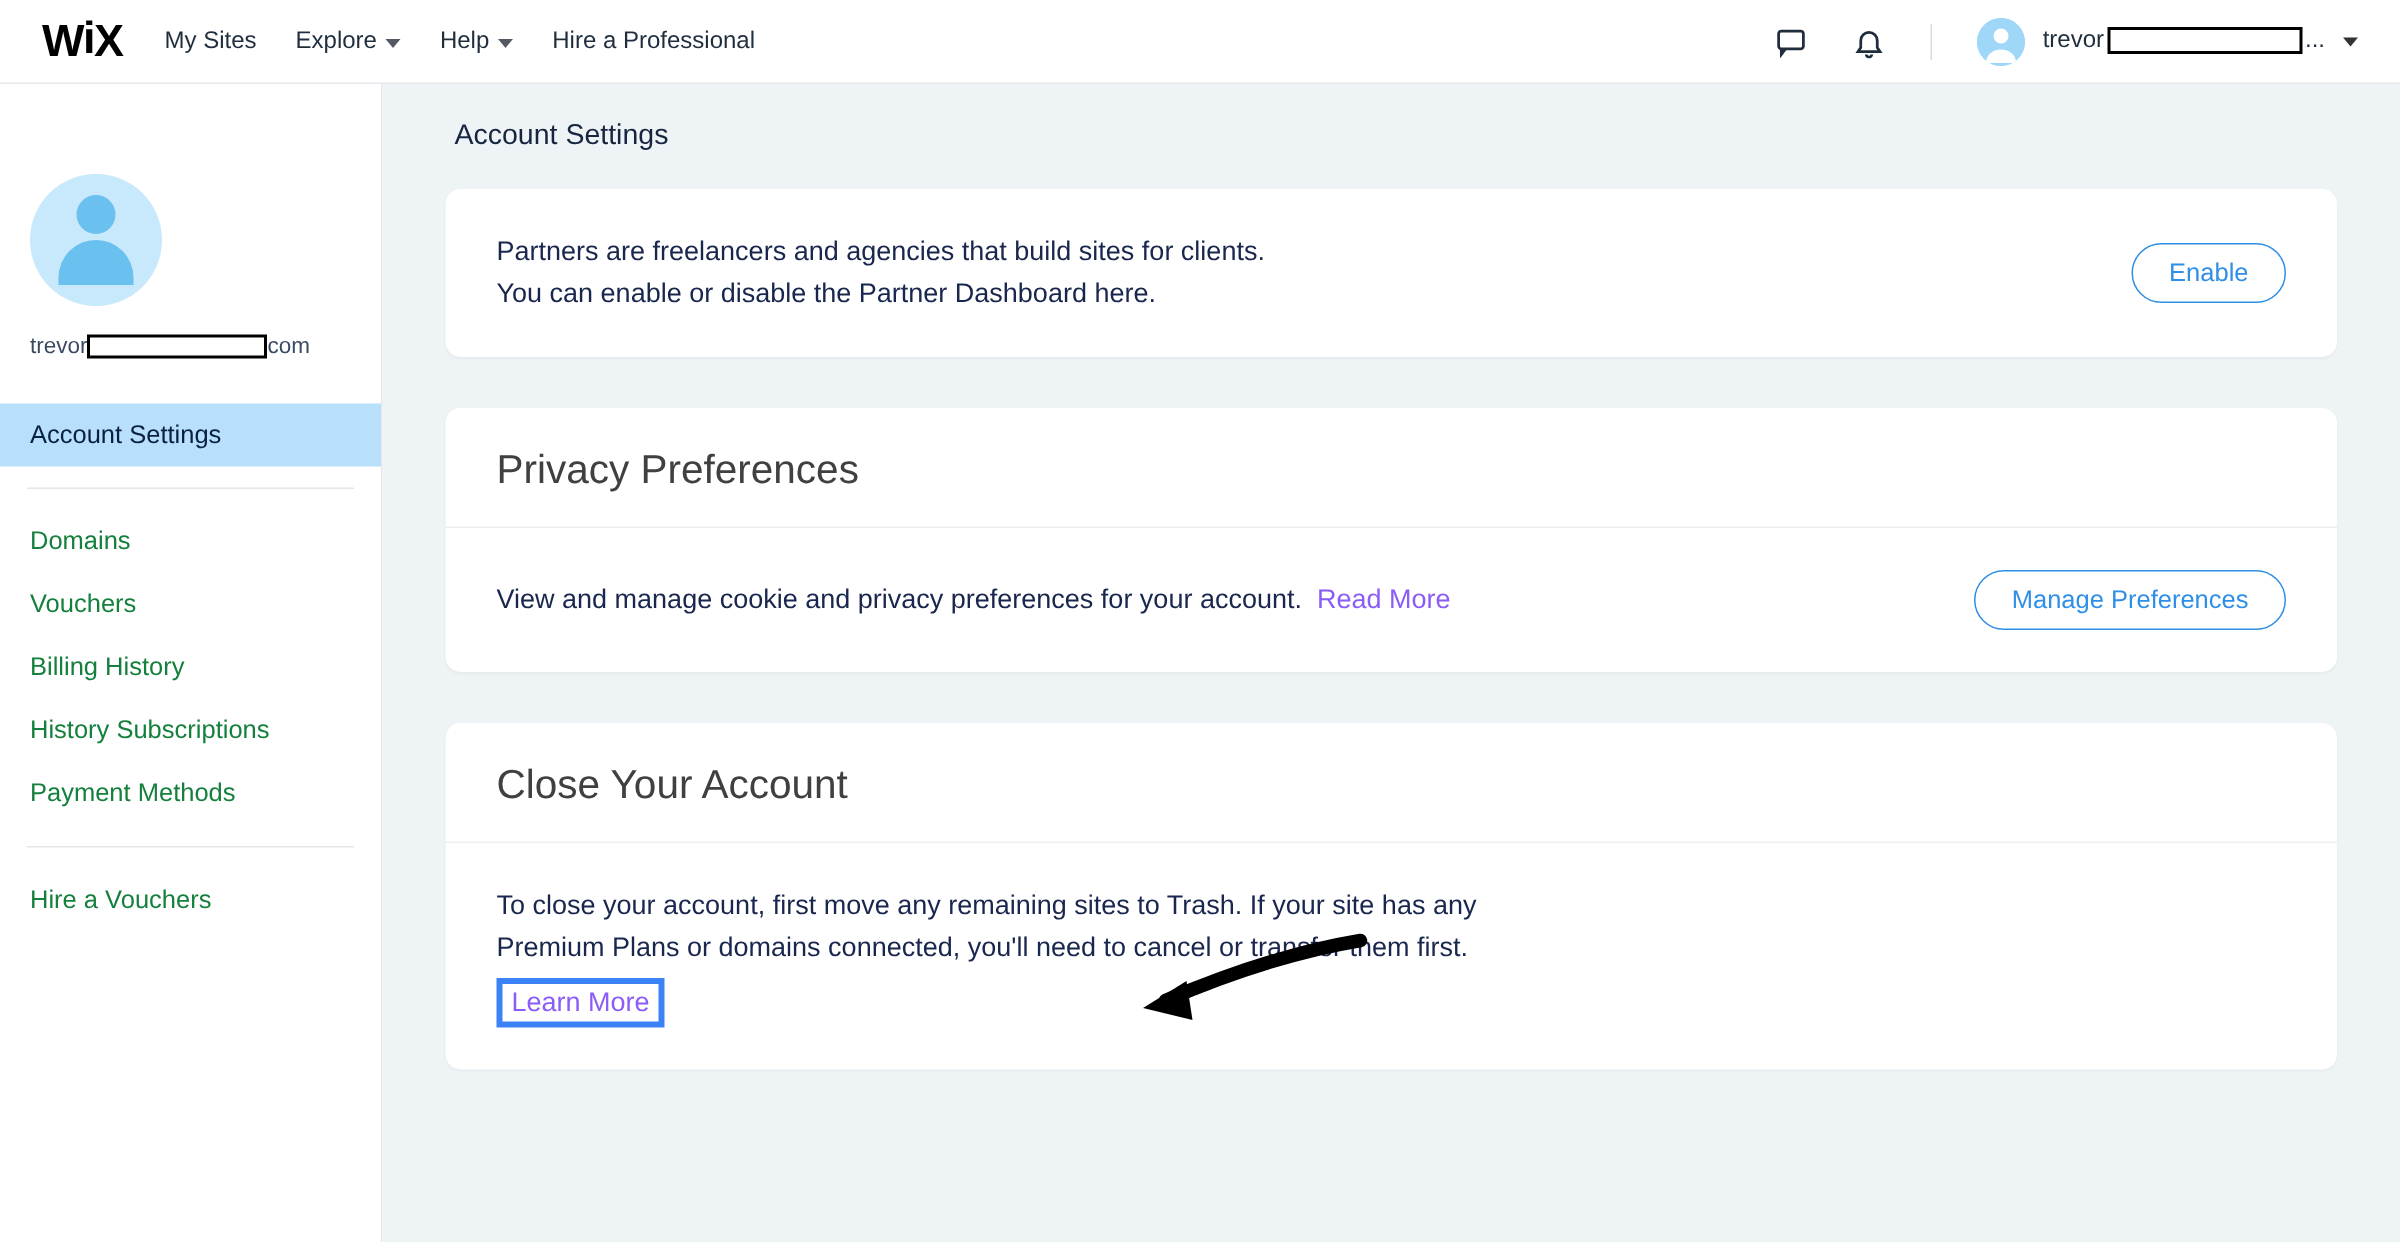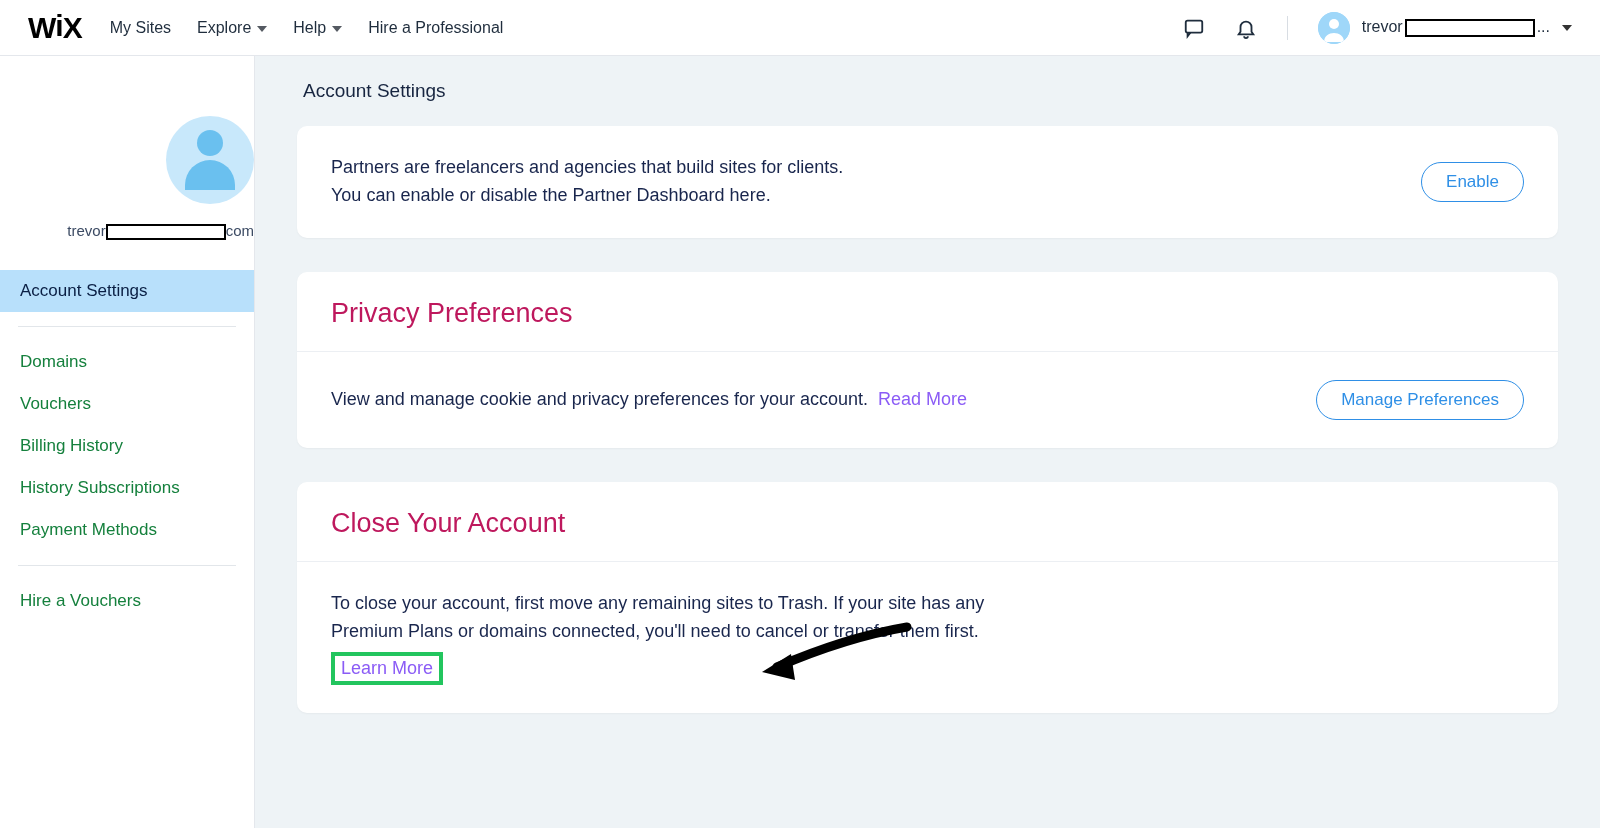--- a/index.html
+++ b/index.html
@@ -36,51 +36,51 @@
   .vdiv { width:1px; height:24px; background:#d8dde3; }
   .avatar-small { width:32px; height:32px; border-radius:50%; background:#9fd7f9; display:flex; align-items:center; justify-content:center; overflow:hidden; }
   .user-label { display:flex; align-items:center; gap:12px; cursor:pointer; }
   .user-name-top { font-size:16px; color:#1f2d3d; }
   .redact-top { display:inline-block; width:130px; height:18px; border:2px solid #000; vertical-align:middle; margin:0 2px;}
   .chev-down-sm { width:0;height:0;border-left:5px solid transparent;border-right:5px solid transparent;border-top:6px solid #333;}
 
   
   .shell { display:flex; height:calc(828px - 56px); }
   .sidebar { width:255px; background:#fff; border-right:1px solid #e4e7ec; padding-top:60px; }
-  .side-avatar-wrap { display:flex; flex-direction:column; align-items:flex-end; margin-bottom:18px; }
+  .side-avatar-wrap { display:flex; flex-direction:column; align-items:flex-start; margin-bottom:18px;margin-left:20px; }
   .side-avatar { width:88px; height:88px; border-radius:50%; background:#c8e8fb; display:flex; flex-direction:column; align-items:center; justify-content:center; overflow:hidden;}
   .side-avatar .h { width:26px; height:26px; border-radius:50%; background:#6ac0ef; margin-bottom:4px;}
   .side-avatar .b { width:50px; height:30px; border-radius:25px 25px 0 0; background:#6ac0ef;}
   .side-email { font-size:15px; color:#3b4a63; margin-top:18px; }
   .redact-side { display:inline-block; width:120px; height:16px; border:2px solid #000; vertical-align:middle; }
   .side-list { margin-top:30px; }
   .side-item { padding:11px 20px; font-size:17px; color:#15803d; cursor:pointer; }
   .side-item.active { background:#b8e0fb; color:#0a1f44; }
   .side-sep { height:1px; background:#e2e6ea; margin:14px 18px; }
   
   
   .mainwrap { flex:1; background:#eef3f6; display:flex; flex-direction:column; overflow:hidden;}
   .pageheader { padding:24px 48px; background:#eef3f6; }
   .pagetitle { font-size:19px; color:#172540; }
   .content { padding:0 42px 40px 42px; overflow:auto; flex:1; }
   .card { background:#fff; border-radius:10px; margin-bottom:34px; box-shadow:0 1px 2px rgba(0,0,0,.04); }
   .card-inner { padding:28px 34px; display:flex; align-items:center; gap:36px; }
   .card-text { flex:1; font-size:18px; color:#19264d; line-height:1.55; }
-  .card-title { font-size:27px; font-weight:400; color:#be185d; padding:26px 34px 22px 34px; }
+  .card-title { font-size:27px; font-weight:400; color:#404040; padding:26px 34px 22px 34px; }
   .card-sep { height:1px; background:#eceff3; }
   .btn-outline {
     border:1px solid #2f8fe6; color:#2f8fe6; background:#fff;
     padding:9px 24px; border-radius:999px; font-size:17px; cursor:pointer;
     white-space:nowrap;
   }
   .link { color:#8b5cf6; cursor:pointer; }
   .close-card .card-inner { display:block; position:relative; }
   .close-text { font-size:18px; color:#19264d; line-height:1.55; max-width:700px;}
   .learn-more-box {
-    display:inline-block; border:4px solid #22c55e; padding:2px 6px; margin-top:6px;
+    display:inline-block; border:4px solid #3b82f6; padding:2px 6px; margin-top:6px;
   }
   .learn-more-box .link { font-size:18px; }
   
   .arrow-annot { position:absolute; left:460px; top:60px; width:160px; height:60px; pointer-events:none; }
   
   svg { display:block; }
 </style>
 </head>
 <body>
 

